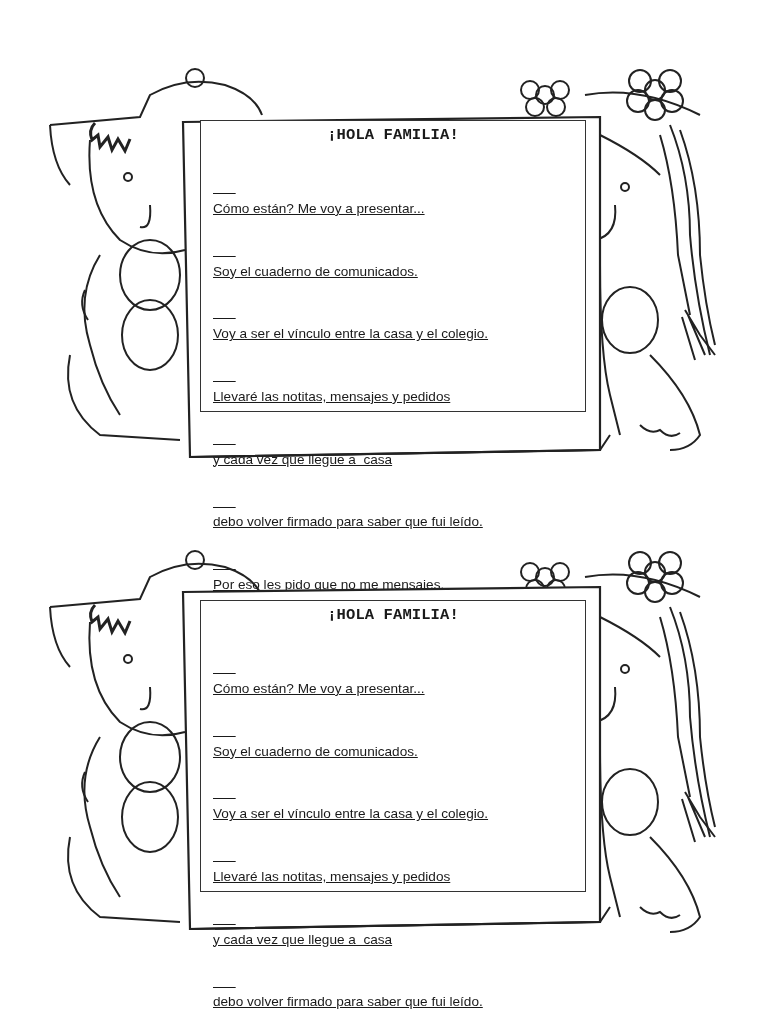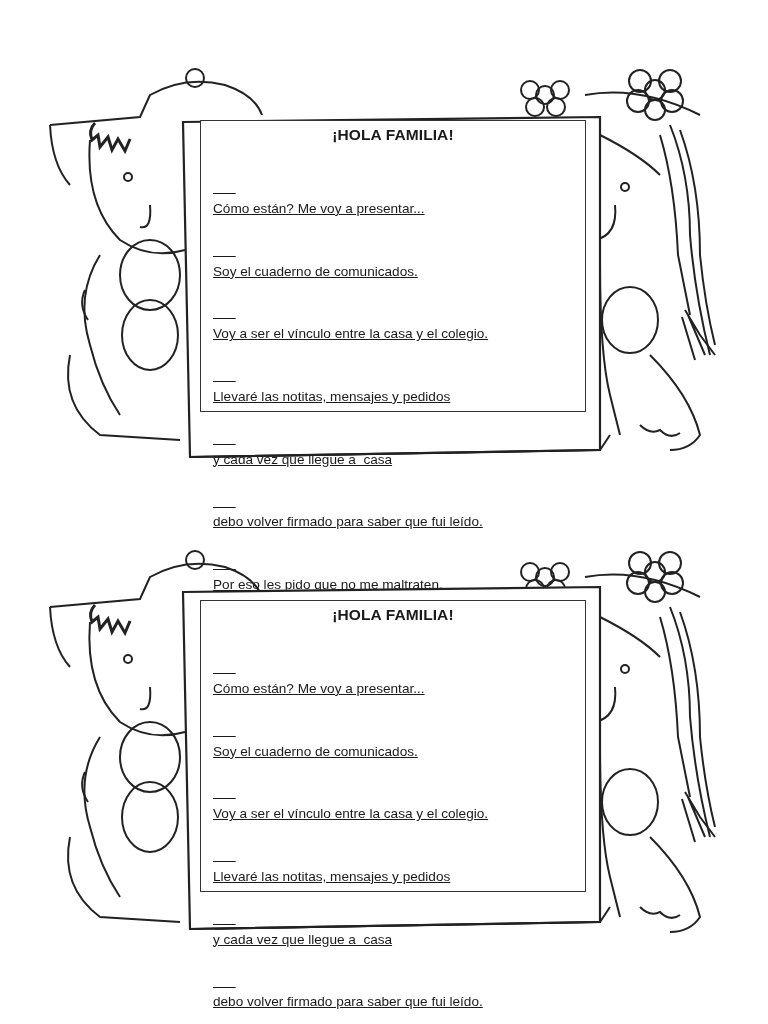--- a/index.html
+++ b/index.html
@@ -1,20 +1,20 @@
 <!DOCTYPE html>
 <html><head>
   <meta charset="utf-8">
   <style>
     html, body { margin: 0; padding: 0; background: #ffffff; }
     body { width: 768px; height: 1024px; position: relative; overflow: hidden; font-family: "Liberation Sans", sans-serif; color: #1a1a1a; }
     .card { position: absolute; left: 0; width: 768px; height: 420px; }
     .card svg.art { position: absolute; left: 0; top: 0; width: 768px; height: 420px; }
     .panel { position: absolute; border: 1.5px solid #333; background: #fff; }
-    .title { position: absolute; left: 0; right: 0; text-align: center; font-weight: bold; font-size: 15.5px; letter-spacing: 0.1px; }
+    .title { position: absolute; left: 0; right: 0; text-align: center; font-weight: bold; font-size: 15.5px; letter-spacing: 0.1px; font-family: Liberation Mono, monospace; }
     .lines { position: absolute; left: 12px; font-size: 13.6px; line-height: 20.9px; white-space: pre; text-decoration: underline; }
     .closing strong { font-weight: bold; font-size: 15px; }
   </style>
 </head>
 <body>
 
 <div class="card" style="top:55px;">
   <svg class="art" viewBox="0 0 768 420" fill="none" stroke="#222" stroke-width="2">
 
     <g>
@@ -74,21 +74,21 @@
   </svg>
   <div class="panel" style="left:200px; top:65px; width:384px; height:290px;">
     <div class="title" style="top:5px;">¡HOLA FAMILIA!</div>
     <div class="lines" style="top:36px;">
       <div>Cómo están? Me voy a presentar...</div>
       <div>Soy el cuaderno de comunicados.</div>
       <div>Voy a ser el vínculo entre la casa y el colegio.</div>
       <div>Llevaré las notitas, mensajes y pedidos</div>
       <div>y cada vez que llegue a  casa</div>
       <div>debo volver firmado para saber que fui leído.</div>
-      <div>Por eso les pido que no me maltraten.</div>
+      <div>Por eso les pido que no me mensajes.</div>
       <div>Debo regresar al colegio sano y salvo todos los días</div>
       <div>y con todas las inquietudes  que quieran</div>
       <div>comunicar.</div>
       <div class="closing">
         <span>Querida familia: </span><strong>¡cuídenme mucho!</strong>
       </div>
     </div>
   </div>
 </div>
 

